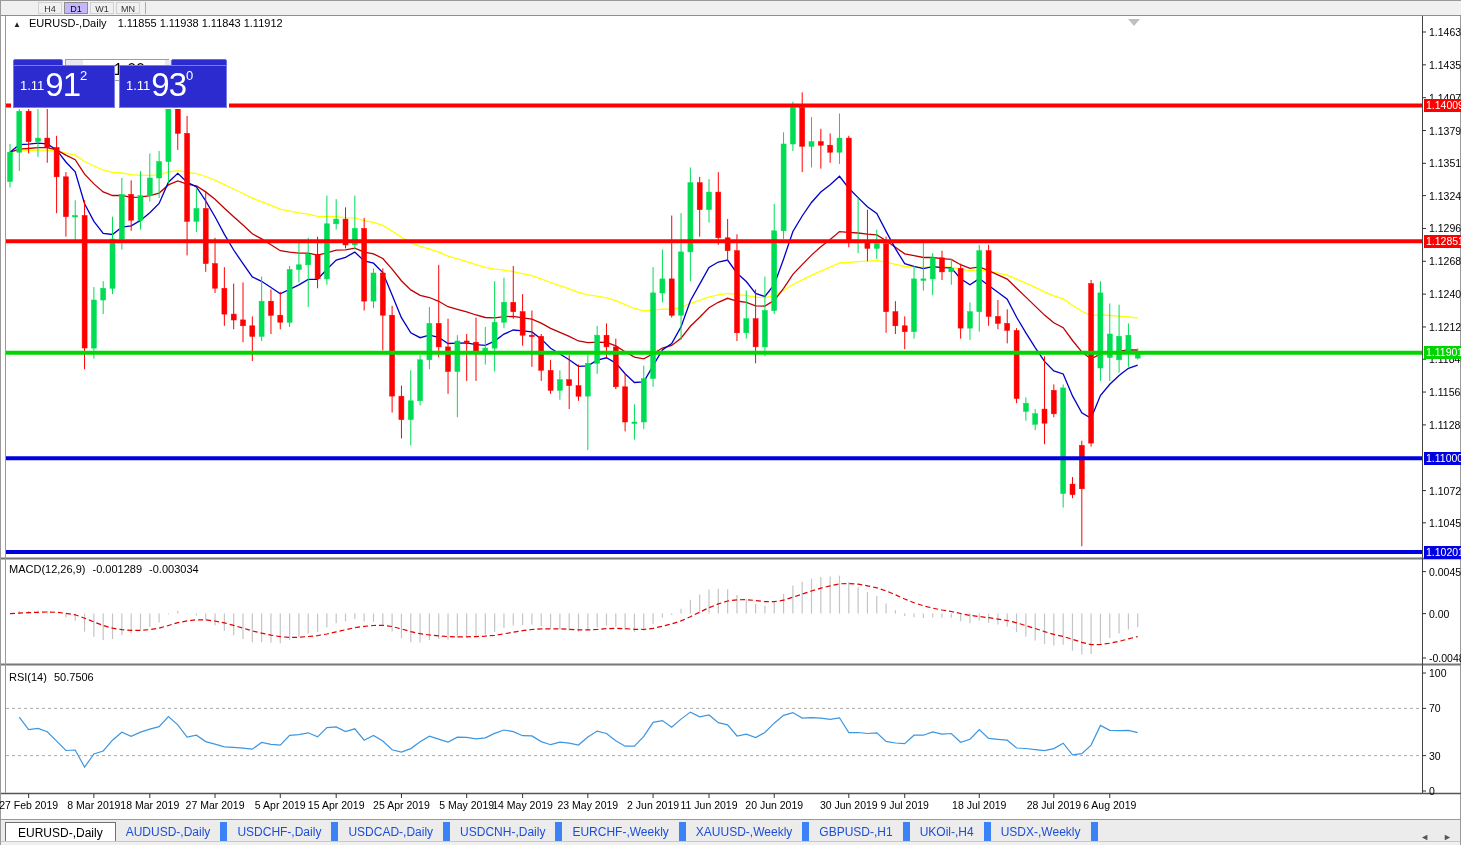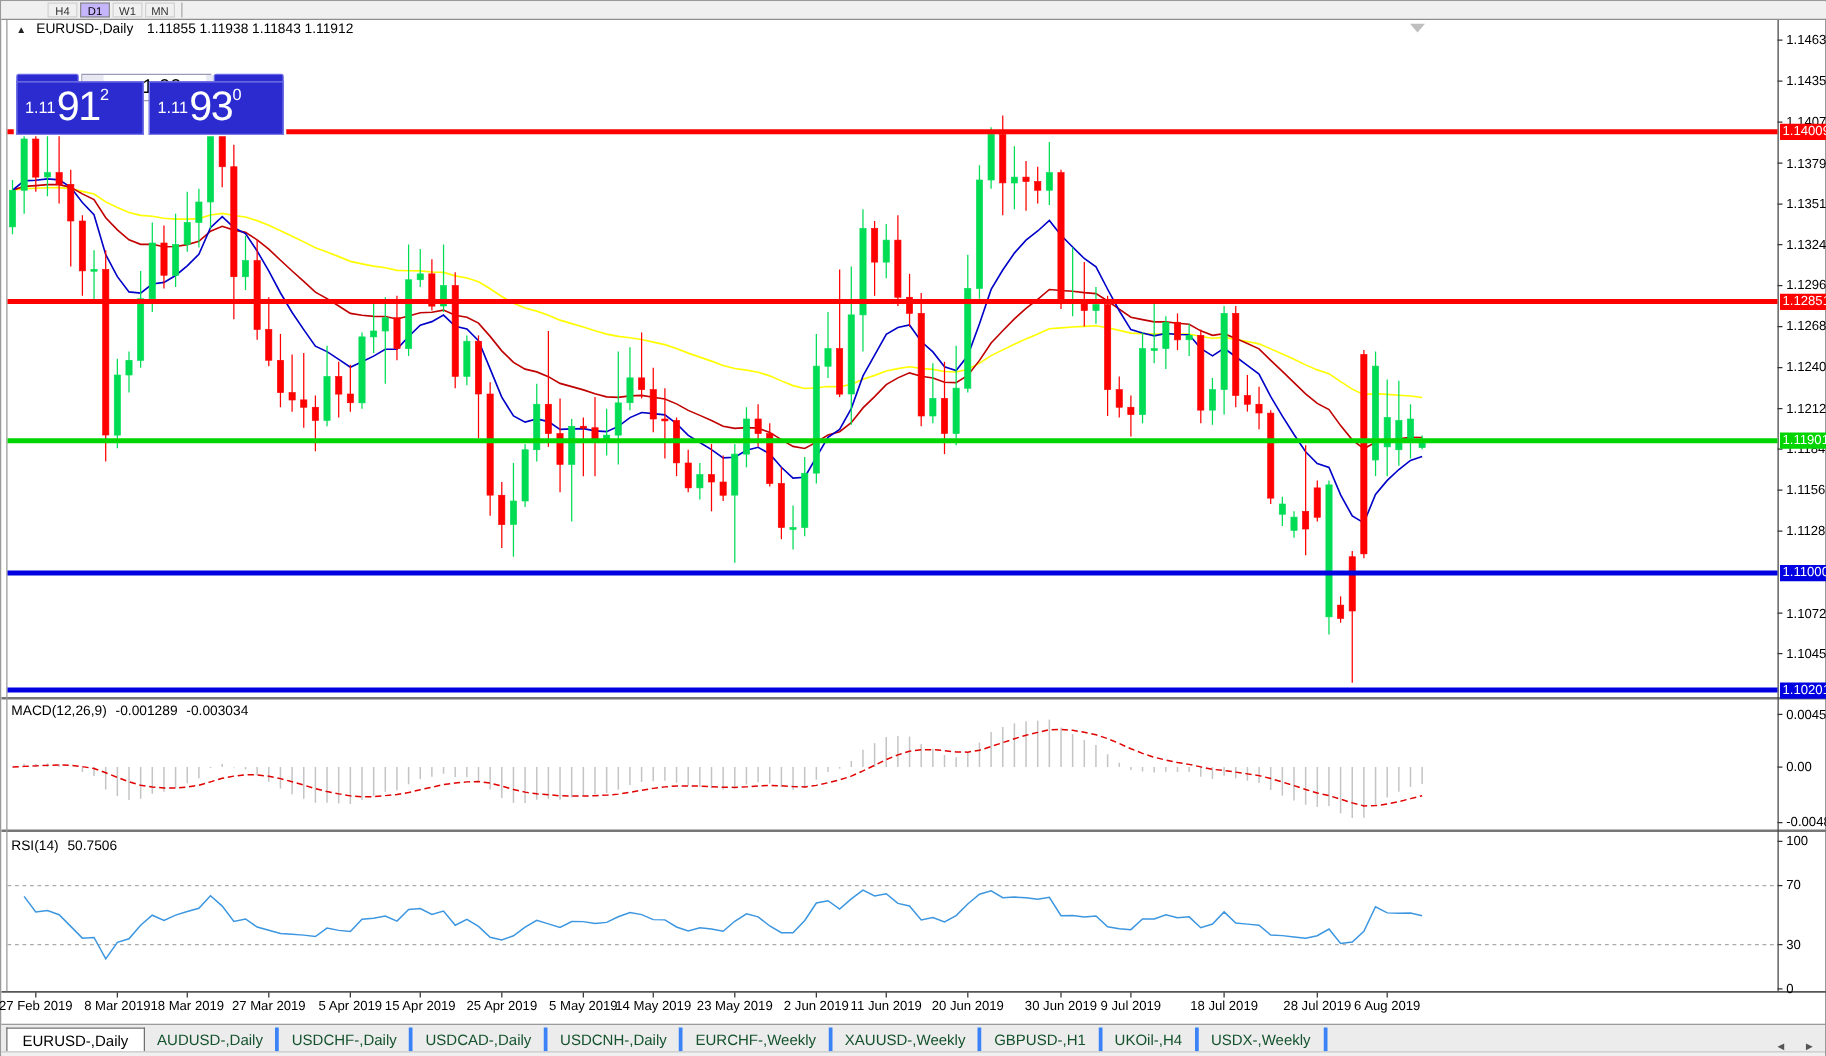--- a/index.html
+++ b/index.html
@@ -45,21 +45,21 @@
 
   
   .lbl{position:absolute;font-size:10.5px;color:#000;white-space:nowrap;z-index:5;}
   .tag{position:absolute;left:1423px;width:37px;height:13px;z-index:6;color:#fff;font-size:10.5px;
        line-height:13px;padding-left:2px;box-sizing:border-box;}
   .datelbl{transform:translateX(-50%);}
 
   
   .tabbar{position:absolute;left:0;top:818px;width:100%;height:22px;background:#ececec;
           border-top:1px solid #9a9a9a;z-index:20;display:flex;align-items:flex-end;font-size:12px;}
-  .tab{padding:3px 10px 3px 10px;color:#14532d;border-right:3px solid #3b82f6;cursor:pointer;line-height:14px;}
+  .tab{padding:3px 10px 3px 10px;color:#1d4ed8;border-right:7px solid #3b82f6;cursor:pointer;line-height:14px;}
   .tab.active{background:#fff;border:1px solid #707070;border-bottom:none;color:#000;
               padding:3px 12px;margin-left:4px;position:relative;top:1px;}
   .tab-arrows{margin-left:auto;padding-right:8px;color:#555;font-size:9px;display:flex;gap:14px;}
   .tab-arrows span{cursor:pointer;}
   .statusbar{position:absolute;left:0;top:840px;width:100%;height:5px;background:#f0f0f0;
              border-top:1px solid #c8c8c8;z-index:20;}
 </style>
 </head>
 <body>
 

